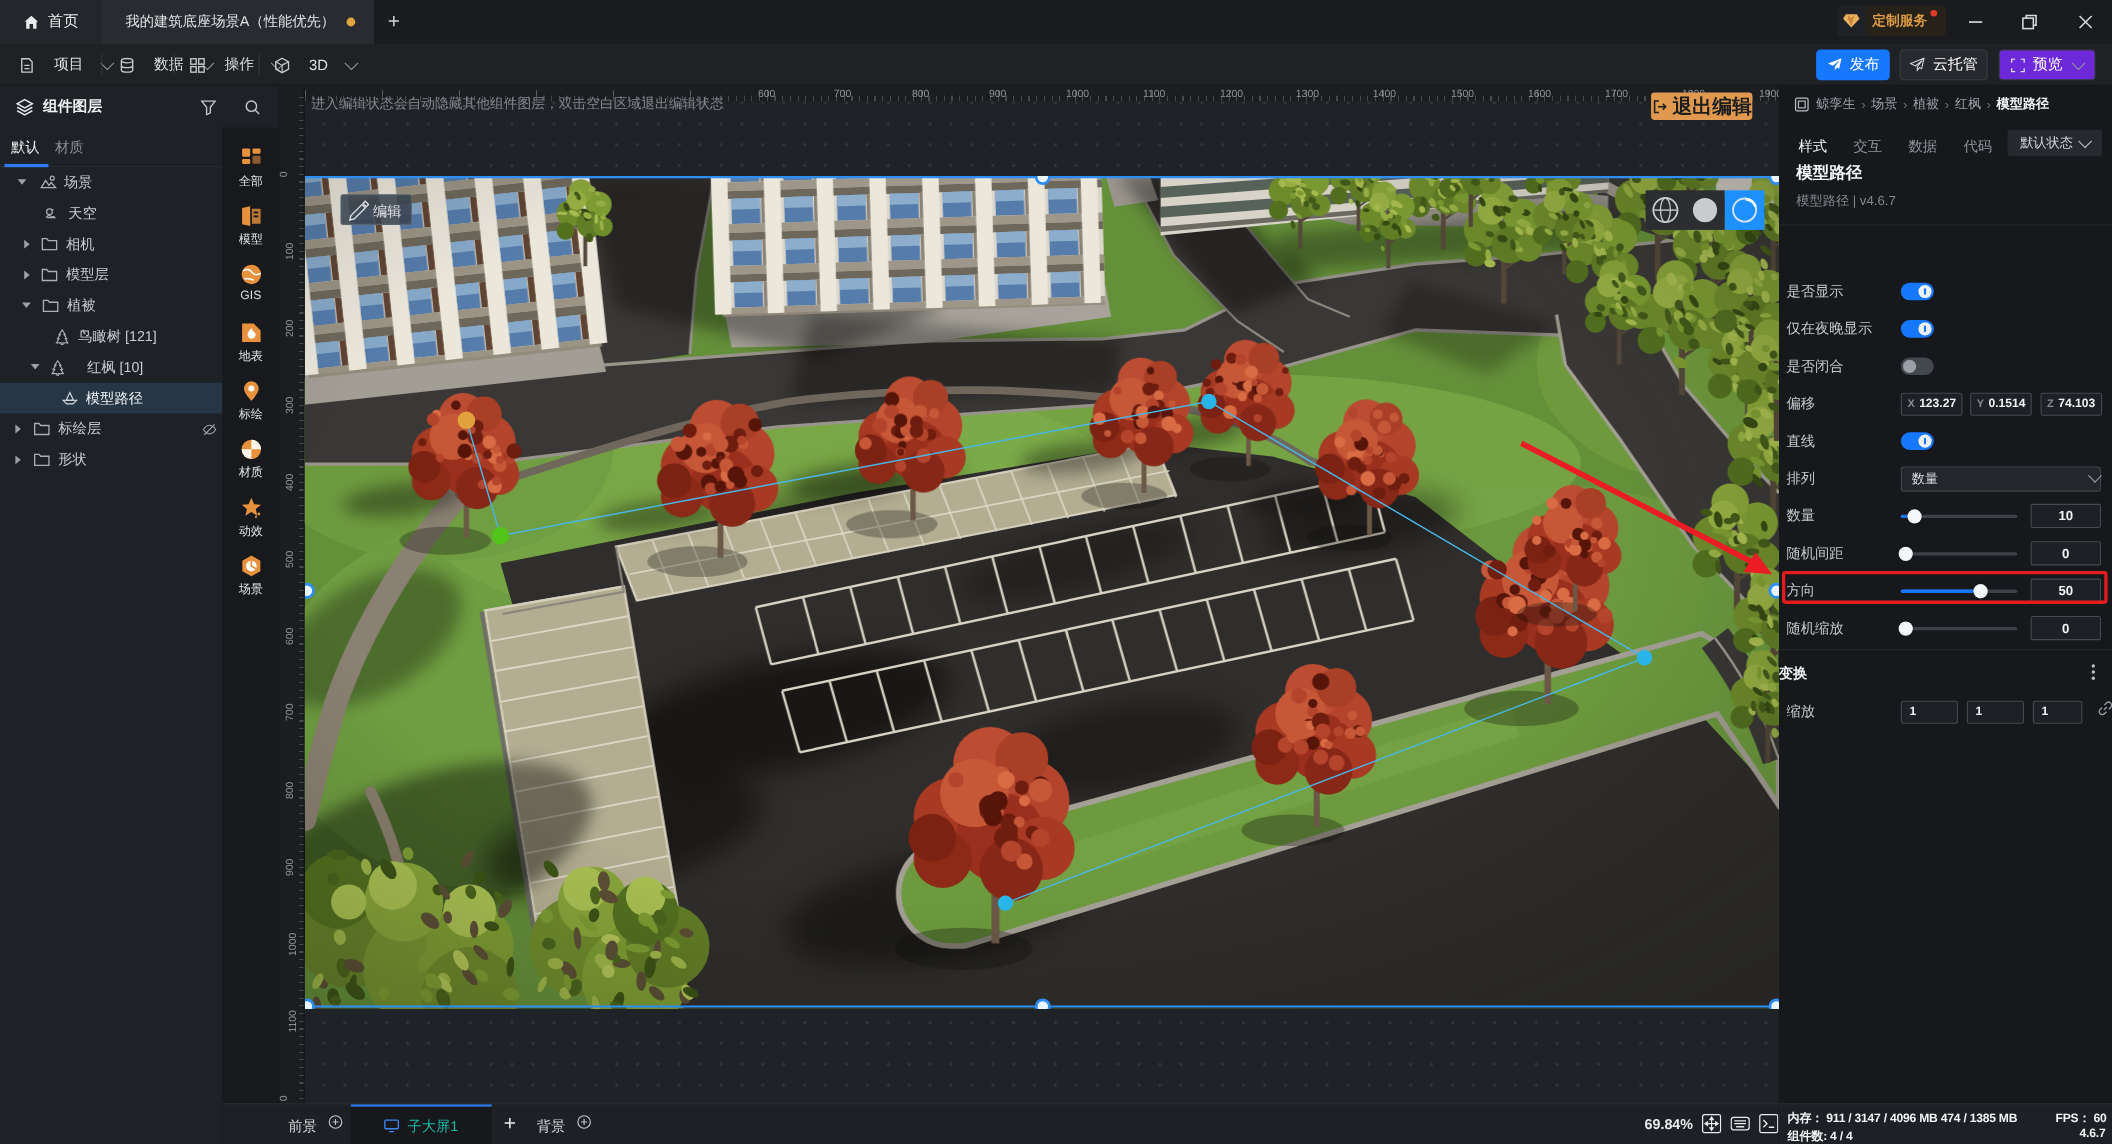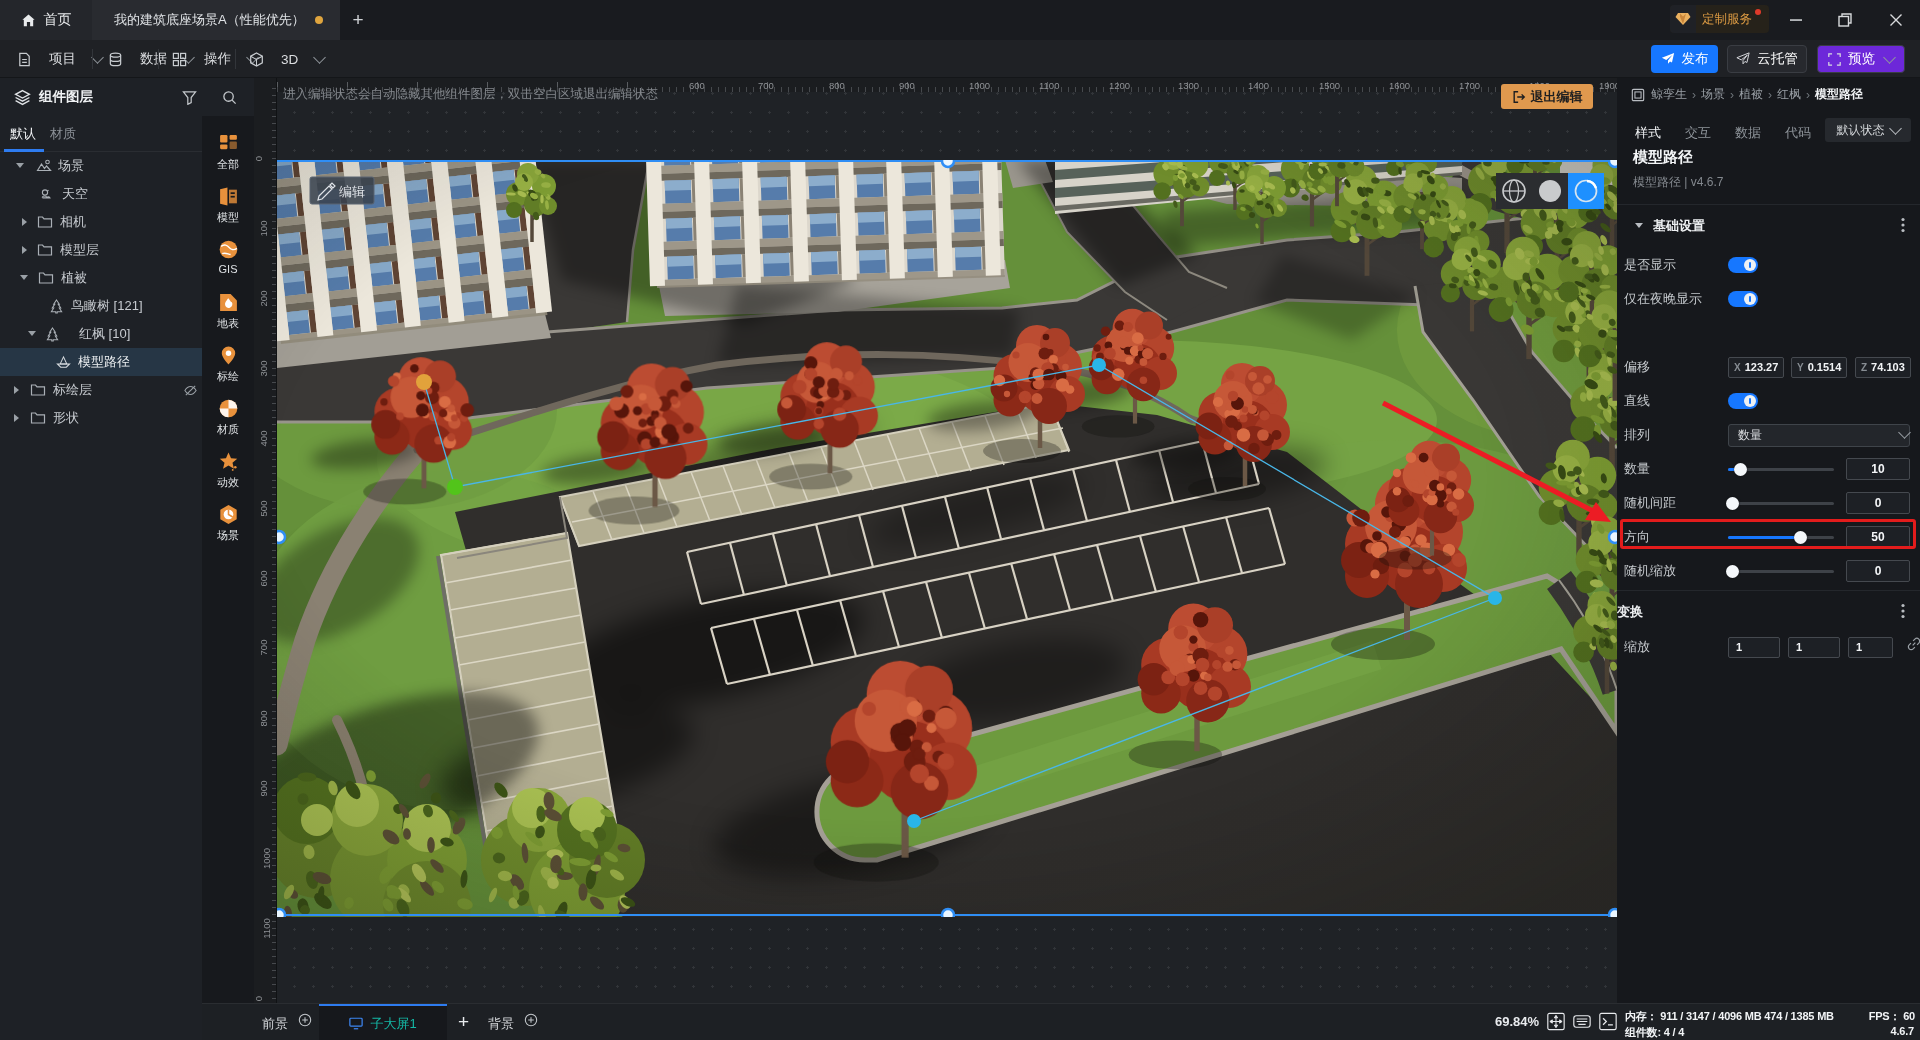--- a/index.html
+++ b/index.html
@@ -5,21 +5,21 @@
 html,body{width:1920px;height:1040px;overflow:hidden;background:#1b1d21;font-family:"Liberation Sans",sans-serif;-webkit-font-smoothing:antialiased}
 #stage{position:relative;width:1920px;height:1040px}
 
 #titlebar{position:absolute;left:0;top:0;width:1920px;height:40px;background:#191b1f}
 #home{position:absolute;left:0;top:0;width:92px;height:40px;background:#24262b;color:#e8eaec;font-size:14px;display:flex;align-items:center;justify-content:center;gap:8px}
 #tab1{position:absolute;left:92px;top:0;width:248px;height:40px;background:#292b30;color:#dfe2e5;font-size:13px;display:flex;align-items:center;padding-left:22px;gap:10px}
 #tab1 .dot{width:8px;height:8px;border-radius:50%;background:#dfa53e}
 .plus{position:absolute;left:348px;top:10px;width:20px;height:20px;color:#cfd2d5;font-size:19px;line-height:20px;text-align:center}
 #custom{position:absolute;left:1670px;top:5px;width:99px;height:28px;background:#26221a;border-radius:4px;display:flex;align-items:center}
 #custom .dia{width:26px;height:28px;background:#1f2126;border-radius:4px 0 0 4px;display:flex;align-items:center;justify-content:center}
-#custom .t{color:#db9a43;font-size:12.5px;padding-left:6px;font-weight:normal}
+#custom .t{color:#db9a43;font-size:12.5px;padding-left:6px;font-weight:bold}
 #custom .rd{width:6px;height:6px;background:#e03a2a;border-radius:50%;margin:-14px 0 0 3px}
 .winbtn{position:absolute;top:10px;width:20px;height:20px;color:#d8dadc}
 
 #toolbar{position:absolute;left:0;top:40px;width:1920px;height:38px;background:#1f2125;border-bottom:1px solid #141619}
 .tbitem{position:absolute;top:0;height:38px;display:flex;align-items:center;gap:17px;color:#dcdee1;font-size:13.5px}
 .tbdiv{position:absolute;top:9px;width:1px;height:20px;background:#32353a}
 .caret{width:9px;height:9px;margin-top:-3px;border:solid #90969c;border-width:0 1.5px 1.5px 0;transform:rotate(45deg)}
 .btn{position:absolute;top:5px;z-index:5;height:28px;border-radius:4px;display:flex;align-items:center;justify-content:center;gap:7px;font-size:13.5px;color:#fff}
 #publish{left:1651px;width:67px;background:#1677ff}
 #cloud{left:1727px;width:80px;background:#27292e;border:1px solid #3a3d43}
@@ -40,21 +40,21 @@
 
 #vruler{position:absolute;left:254px;top:78px;width:23px;height:925px;background:#1b1d20;border-right:1px solid #101214;
  background-image:repeating-linear-gradient(180deg,#46494d 0 1px,transparent 1px 7px);background-size:5px 100%;background-position:18px 10px;background-repeat:no-repeat}
 #hruler{position:absolute;left:277px;top:78px;width:1340px;height:14px;background:#1b1d20;
  background-image:repeating-linear-gradient(90deg,#46494d 0 1px,transparent 1px 7px),repeating-linear-gradient(90deg,#5a5d61 0 1px,transparent 1px 70px);background-size:100% 5px,100% 10px;background-position:0 9px,0 4px;background-repeat:repeat-x}
 .hnum{position:absolute;top:80px;color:#8f9296;font-size:9.5px}
 .vnum{position:absolute;left:256px;color:#8f9296;font-size:9.5px;transform:rotate(-90deg);transform-origin:center}
 #canvas{position:absolute;left:277px;top:92px;width:1340px;height:911px;background:#1f2226;
  background-image:radial-gradient(circle,#323539 1.2px,transparent 1.4px);background-size:19px 19px;background-position:8px 11px}
 #cmsg{position:absolute;left:283px;top:86px;color:#84888d;font-size:12.5px}
-#exitbtn{position:absolute;left:1501px;top:84px;width:92px;height:25px;background:#e0994e;border-radius:3px;color:#1d1e20;font-size:13px;display:flex;align-items:center;justify-content:center;gap:5px;font-weight:bold}
+#exitbtn{position:absolute;left:1501px;top:84px;width:92px;height:25px;background:#e0994e;border-radius:3px;color:#1d1e20;font-size:18px;display:flex;align-items:center;justify-content:center;gap:5px;font-weight:bold}
 
 #bottombar{position:absolute;left:202px;top:1003px;width:1415px;height:37px;background:#1d2024;border-top:1px solid #2a2d31;color:#d2d5d8;font-size:13px}
 #subtab{position:absolute;left:117px;top:0px;width:128px;height:37px;background:#16181c;border-top:2px solid #2e7cf0;color:#14b8a6;display:flex;align-items:center;justify-content:center;gap:7px}
 
 #rpanel{position:absolute;left:1617px;top:78px;width:303px;height:962px;background:#16181c;color:#c4c8cc;font-size:13px}
 .rrow{position:absolute;left:7px;width:289px;height:34px;display:flex;align-items:center}
 .toggle{position:absolute;left:104px;width:30px;height:16px;border-radius:8px}
 .ton{background:#1677ff}.toff{background:#43474e}
 .knob{position:absolute;top:2px;width:12px;height:12px;border-radius:50%;background:#eef1f4}
 .ton .knob{left:16px}.toff .knob{left:2px;background:#9aa0a7}
@@ -1992,33 +1992,27 @@
  <div style="position:absolute;left:18px;top:46px;font-size:13px;color:#8f959b;display:flex;gap:24px">
   <span style="color:#f4f6f8">样式</span>
         <span>交互</span>
         <span>数据</span>
         <span>代码</span>
  </div>
  <div style="position:absolute;left:208px;top:40px;width:86px;height:24px;background:#26292e;border-radius:3px;color:#d5d8db;font-size:12px;display:flex;align-items:center;justify-content:center;gap:6px">默认状态<span class="caret" style="border-color:#b9bdc2;border-width:0 1.3px 1.3px 0"></span></div>
  <div style="position:absolute;left:16px;top:70px;font-size:15px;font-weight:bold;color:#f4f6f8">模型路径</div>
  <div style="position:absolute;left:16px;top:96px;font-size:12px;color:#83888e">模型路径 | v4.6.7</div>
  <div style="position:absolute;left:0;top:126px;width:303px;height:1px;background:#24272c"></div>
- <div class="shead" style="top:130px">
-        <span class="tarrow open" style="margin-left:18px;border-top-color:#b9bdc2"></span>
-        <span style="margin-left:10px">基础设置</span>
-        <span class="dots3"><svg width="4" height="16" viewBox="0 0 4 16">
-            <circle cx="2" cy="2.5" r="1.6" fill="#b9bdc2"></circle>
-            <circle cx="2" cy="8" r="1.6" fill="#b9bdc2"></circle>
-            <circle cx="2" cy="13.5" r="1.6" fill="#b9bdc2"></circle>
-          </svg></span>
-      </div>
  <div class="rrow" style="top:170px">是否显示<span class="toggle ton">
           <span class="knob"></span>
         </span></div>
  <div class="rrow" style="top:204px">仅在夜晚显示<span class="toggle ton">
+          <span class="knob"></span>
+        </span></div>
+ <div class="rrow" style="top:238px">是否闭合<span class="toggle toff">
           <span class="knob"></span>
         </span></div>
  <div class="rrow" style="top:272px">偏移
   <span class="inp" style="left:104px;width:56px"><i class="pfx">X</i>123.27</span>
   <span class="inp" style="left:167px;width:56px"><i class="pfx">Y</i>0.1514</span>
   <span class="inp" style="left:231px;width:56px"><i class="pfx">Z</i>74.103</span>
  </div>
  <div class="rrow" style="top:306px">直线<span class="toggle ton">
           <span class="knob"></span>
         </span></div>

